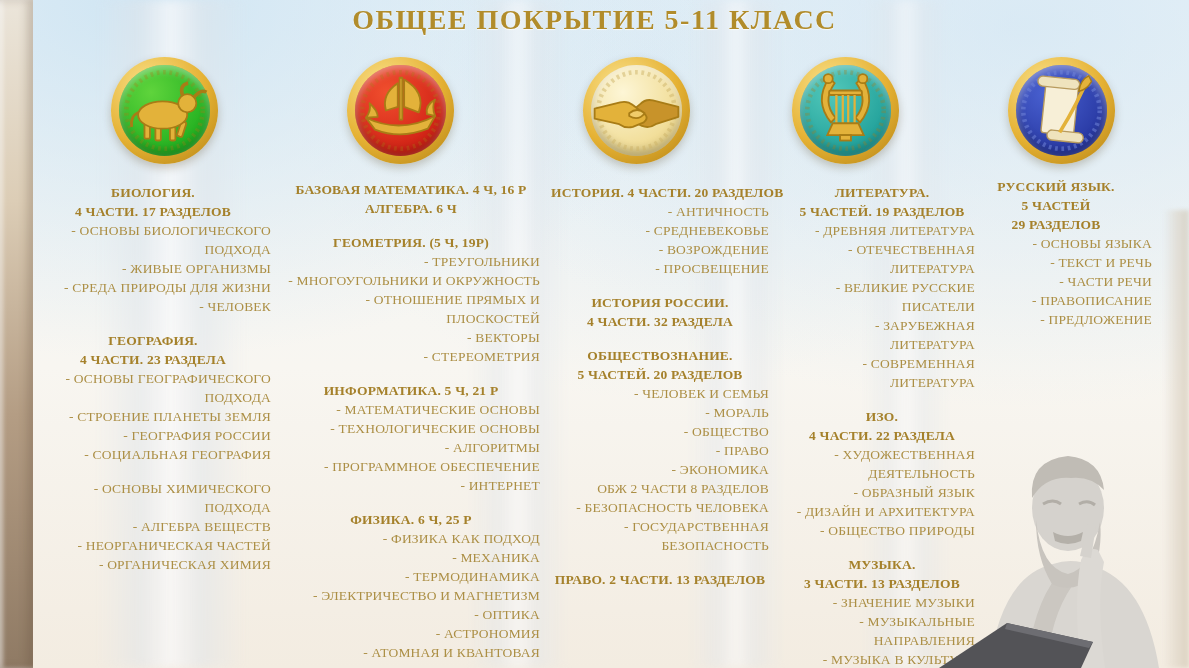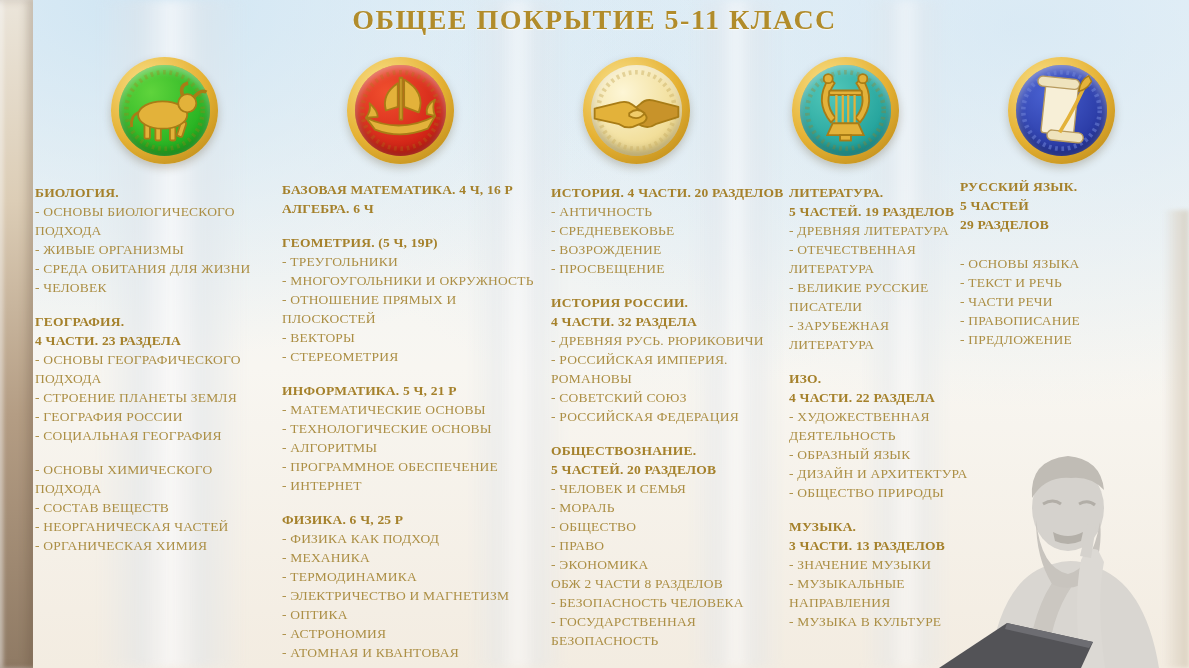--- a/index.html
+++ b/index.html
@@ -31,24 +31,24 @@
     box-shadow:inset 0 4px 10px rgba(255,255,255,.45), inset 0 -5px 10px rgba(0,0,0,.28);}
   .medallion svg{position:absolute;inset:0;width:100%;height:100%;}
   .mp1{left:111px}.mp2{left:347px}.mp3{left:583px}.mp4{left:792px}.mp5{left:1008px}
   .column{position:absolute;font-size:13.5px;line-height:19px;letter-spacing:.2px;color:#ac8f45;}
   .c1{left:35px;width:236px;top:183px}
   .c2{left:282px;width:258px;top:180px}
   .c3{left:551px;width:218px;top:183px}
   .c4{left:789px;width:186px;top:183px}
   .c5{left:960px;width:192px;top:177px}
   .section{margin-bottom:15px;}
-  .sec-heading{font-weight:bold;color:#a5812b;}
+  .sec-heading{text-align:center;font-weight:bold;color:#a5812b;}
   .sec-heading .hl{white-space:nowrap;}
-  .items{text-align:left;}
-  .c5 .items{margin-top:20px;}
+  .items{text-align:right;}
+  .c5 .items{}
   .statue{position:absolute;right:-4px;bottom:0;width:262px;height:242px;pointer-events:none;}
 </style>
 </head>
 <body>
 
 <div class="page">
   <div class="bg-pillar bp1"></div>
   <div class="bg-pillar bp2"></div>
   <div class="bg-pillar bp3"></div>
   <div class="bg-pillar bp4"></div>
@@ -138,44 +138,45 @@
             <path d="M80,12 Q71,16 69,29 Q78,27 83,18 Z" fill="#e3b23a" stroke="#a87c16" stroke-width="1.5"></path>
           </svg>
         </div>
       </div>
     </div>
   <div id="columns-root">
       <div class="column c1">
         <div class="section">
           <div class="sec-heading">
             <div class="hl">БИОЛОГИЯ.</div>
+            <div class="hl">4 ЧАСТИ. 17 РАЗДЕЛОВ</div>
           </div>
           <div class="items">
             <div class="item">- ОСНОВЫ БИОЛОГИЧЕСКОГО ПОДХОДА</div>
             <div class="item">- ЖИВЫЕ ОРГАНИЗМЫ</div>
-            <div class="item">- СРЕДА ОБИТАНИЯ ДЛЯ ЖИЗНИ</div>
+            <div class="item">- СРЕДА ПРИРОДЫ ДЛЯ ЖИЗНИ</div>
             <div class="item">- ЧЕЛОВЕК</div>
           </div>
         </div>
         <div class="section">
           <div class="sec-heading">
             <div class="hl">ГЕОГРАФИЯ.</div>
             <div class="hl">4 ЧАСТИ. 23 РАЗДЕЛА</div>
           </div>
           <div class="items">
             <div class="item">- ОСНОВЫ ГЕОГРАФИЧЕСКОГО ПОДХОДА</div>
             <div class="item">- СТРОЕНИЕ ПЛАНЕТЫ ЗЕМЛЯ</div>
             <div class="item">- ГЕОГРАФИЯ РОССИИ</div>
             <div class="item">- СОЦИАЛЬНАЯ ГЕОГРАФИЯ</div>
           </div>
         </div>
         <div class="section">
           <div class="items">
             <div class="item">- ОСНОВЫ ХИМИЧЕСКОГО ПОДХОДА</div>
-            <div class="item">- СОСТАВ ВЕЩЕСТВ</div>
+            <div class="item">- АЛГЕБРА ВЕЩЕСТВ</div>
             <div class="item">- НЕОРГАНИЧЕСКАЯ ЧАСТЕЙ</div>
             <div class="item">- ОРГАНИЧЕСКАЯ ХИМИЯ</div>
           </div>
         </div>
       </div>
       <div class="column c2">
         <div class="section">
           <div class="sec-heading">
             <div class="hl">БАЗОВАЯ МАТЕМАТИКА. 4 Ч, 16 Р</div>
             <div class="hl">АЛГЕБРА. 6 Ч</div>
@@ -229,26 +230,20 @@
             <div class="item">- АНТИЧНОСТЬ</div>
             <div class="item">- СРЕДНЕВЕКОВЬЕ</div>
             <div class="item">- ВОЗРОЖДЕНИЕ</div>
             <div class="item">- ПРОСВЕЩЕНИЕ</div>
           </div>
         </div>
         <div class="section">
           <div class="sec-heading">
             <div class="hl">ИСТОРИЯ РОССИИ.</div>
             <div class="hl">4 ЧАСТИ. 32 РАЗДЕЛА</div>
-          </div>
-          <div class="items">
-            <div class="item">- ДРЕВНЯЯ РУСЬ. РЮРИКОВИЧИ</div>
-            <div class="item">- РОССИЙСКАЯ ИМПЕРИЯ. РОМАНОВЫ</div>
-            <div class="item">- СОВЕТСКИЙ СОЮЗ</div>
-            <div class="item">- РОССИЙСКАЯ ФЕДЕРАЦИЯ</div>
           </div>
         </div>
         <div class="section">
           <div class="sec-heading">
             <div class="hl">ОБЩЕСТВОЗНАНИЕ.</div>
             <div class="hl">5 ЧАСТЕЙ. 20 РАЗДЕЛОВ</div>
           </div>
           <div class="items">
             <div class="item">- ЧЕЛОВЕК И СЕМЬЯ</div>
             <div class="item">- МОРАЛЬ</div>
@@ -270,20 +265,21 @@
         <div class="section">
           <div class="sec-heading">
             <div class="hl">ЛИТЕРАТУРА.</div>
             <div class="hl">5 ЧАСТЕЙ. 19 РАЗДЕЛОВ</div>
           </div>
           <div class="items">
             <div class="item">- ДРЕВНЯЯ ЛИТЕРАТУРА</div>
             <div class="item">- ОТЕЧЕСТВЕННАЯ ЛИТЕРАТУРА</div>
             <div class="item">- ВЕЛИКИЕ РУССКИЕ ПИСАТЕЛИ</div>
             <div class="item">- ЗАРУБЕЖНАЯ ЛИТЕРАТУРА</div>
+            <div class="item">- СОВРЕМЕННАЯ ЛИТЕРАТУРА</div>
           </div>
         </div>
         <div class="section">
           <div class="sec-heading">
             <div class="hl">ИЗО.</div>
             <div class="hl">4 ЧАСТИ. 22 РАЗДЕЛА</div>
           </div>
           <div class="items">
             <div class="item">- ХУДОЖЕСТВЕННАЯ ДЕЯТЕЛЬНОСТЬ</div>
             <div class="item">- ОБРАЗНЫЙ ЯЗЫК</div>

